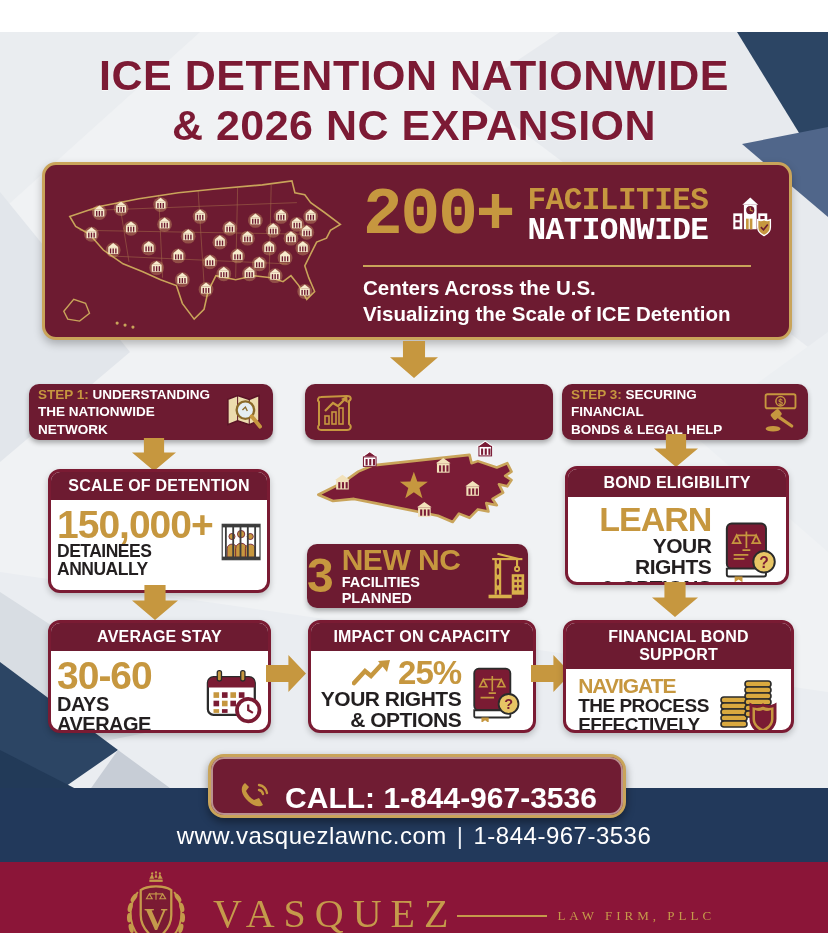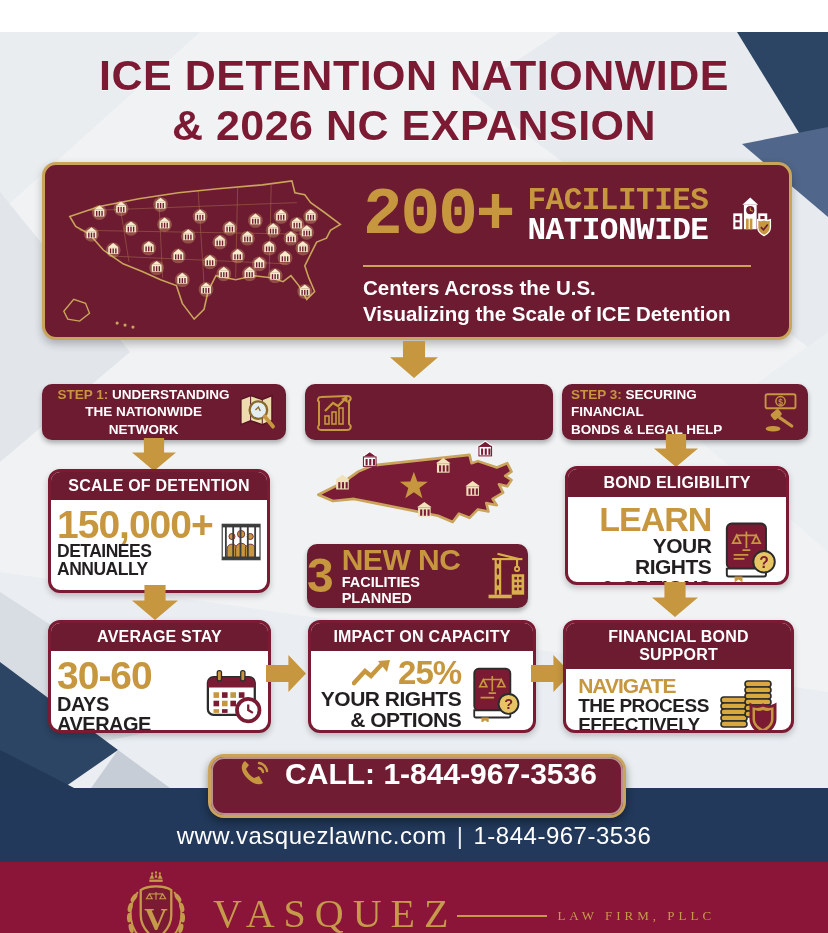--- a/index.html
+++ b/index.html
@@ -50,21 +50,21 @@
   .nc-map{position:absolute;left:312px;top:408px;}
   .nc-box{position:absolute;left:307px;top:512px;width:221px;height:64px;background:#6d1b31;border-radius:10px;
           display:flex;align-items:center;justify-content:center;gap:8px;box-shadow:0 3px 5px rgba(0,0,0,.3);}
   .nc-3{font-size:48px;font-weight:bold;color:#c6973f;line-height:.9;}
   .nc-title{font-size:30px;font-weight:bold;color:#c6973f;line-height:.95;letter-spacing:-.5px;}
   .nc-label{font-size:14.5px;font-weight:bold;color:#fff;letter-spacing:0;}
 
   
   .contact-band{position:absolute;left:0;top:756px;width:828px;height:74px;background:#22395b;}
   .cta{position:absolute;left:208px;top:722px;width:412px;height:58px;background:#701c33;
-       border:3px solid #c9a45a;border-radius:16px;display:flex;align-items:flex-start;justify-content:center;gap:12px;
+       border:3px solid #c9a45a;border-radius:16px;display:flex;align-items:flex-end;justify-content:center;gap:12px;
        color:#fff;font-size:30px;font-weight:bold;cursor:pointer;
        box-shadow:0 0 0 2px rgba(248,240,220,.55) inset,0 4px 8px rgba(0,0,0,.4);}
   .website-line{position:absolute;left:0;top:790px;width:828px;text-align:center;color:#fff;
                 font-size:24px;letter-spacing:.5px;}
   .website-line .sep{margin:0 10px;color:#e8ecf2;}
 
   .footer{position:absolute;left:0;top:830px;width:828px;height:103px;background:#8b1538;
           display:flex;align-items:center;justify-content:center;gap:14px;}
   .brand-text{display:flex;flex-direction:row;}
   .brand-name{font-family:"Liberation Serif",serif;font-size:40px;color:#c59a4b;letter-spacing:9px;line-height:1;}
@@ -187,21 +187,21 @@
     </div>
     <div class="hero-divider"></div>
     <div class="hero-sub">
       <div>Centers Across the U.S.</div>
       <div>Visualizing the Scale of ICE Detention</div>
     </div>
   </div>
 
   <div class="arr-down" style="left:390px;top:309px;width:48px;height:37px;"></div>
 
-  <div class="step" style="left:42px;width:226px;text-align:center;">
+  <div class="step" style="left:29px;width:226px;">
     <div class="step-text">
       <span class="step-label">STEP 1:</span>
       <span>UNDERSTANDING</span><br>
       <span>THE NATIONWIDE NETWORK</span>
     </div>
     <svg width="42" height="42" viewBox="0 0 42 42">
       <path d="M5,8 L15,4 L27,8 L37,4 L37,30 L27,34 L15,30 L5,34 Z" fill="#ecdcae" stroke="#5a1426" stroke-width="1.6"></path>
       <line x1="15" y1="4" x2="15" y2="30" stroke="#5a1426" stroke-width="1"></line>
       <line x1="27" y1="8" x2="27" y2="34" stroke="#5a1426" stroke-width="1"></line>
       <circle cx="23" cy="19" r="9" fill="#e4edf2" stroke="#8a6a2a" stroke-width="2.4"></circle>

